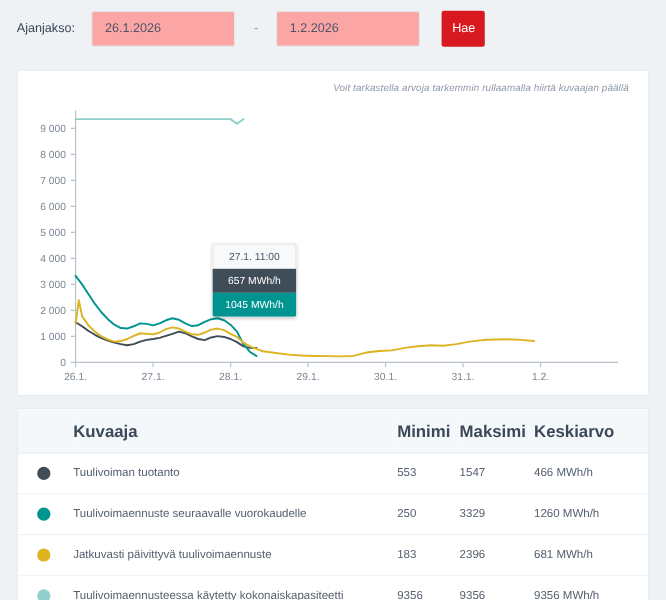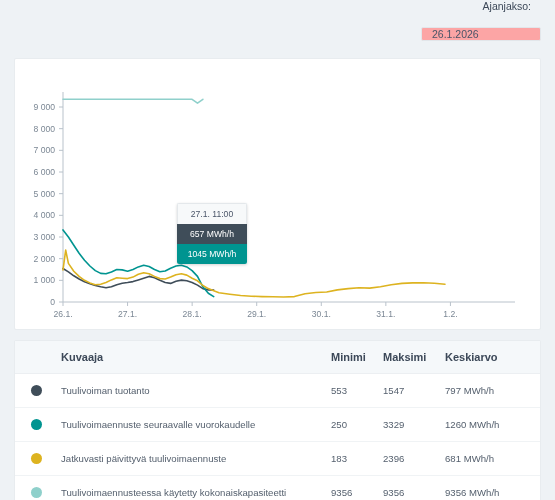--- a/index.html
+++ b/index.html
@@ -7,24 +7,23 @@
     width: 555px; height: 500px;
     background: #eef2f5;
     font-family: "Liberation Sans", sans-serif;
     overflow: hidden;
   }
 
   
   #toolbar {
     height: 48px;
     display: flex;
-    align-items: flex-end;
+    align-items: center;
     padding: 0 14px;
-    gap: 15px;
-    flex-direction: column;
+    gap: 4px;
   }
   #toolbar .label {
     font-size: 10.5px;
     color: #3c4858;
     margin-right: 10px;
     white-space: nowrap;
   }
   .date-field {
     width: 120px;
     height: 30px;
@@ -103,21 +102,21 @@
   #legend-card {
     margin: 10px 14px 0 14px;
     background: #fff;
     border: 1px solid #e8ecef;
     border-radius: 2px;
     overflow: hidden;
   }
   table { width: 100%; border-collapse: collapse; }
   thead th {
     background: #f5f8fa;
-    font-size: 11px;
+    font-size: 14px;
     color: #3c4858;
     font-weight: bold;
     text-align: left;
     padding: 10px 0;
     border-bottom: 1px solid #eceff2;
   }
   tbody td {
     font-size: 9.6px;
     color: #55606e;
     padding: 11px 0;
@@ -140,20 +139,21 @@
 
 <div id="toolbar">
   <span class="label">Ajanjakso:</span>
   <div class="date-field">26.1.2026</div>
   <span id="range-dash">-</span>
   <div class="date-field">1.2.2026</div>
   <button id="search-button">Hae</button>
 </div>
 
 <div id="chart-card">
+  <div id="chart-hint">Voit tarkastella arvoja tarkemmin rullaamalla hiirtä kuvaajan päällä</div>
 
   <svg id="chart-svg" width="527" height="272">
       <line x1="44" y1="243" x2="48" y2="243" stroke="#b9c2cb" stroke-width="1"></line>
       <text x="40" y="246" text-anchor="end" font-size="8.6" fill="#7b8794" font-family="&quot;Liberation Sans&quot;, sans-serif">0</text>
       <line x1="44" y1="221.33333333333334" x2="48" y2="221.33333333333334" stroke="#b9c2cb" stroke-width="1"></line>
       <text x="40" y="224.33333333333334" text-anchor="end" font-size="8.6" fill="#7b8794" font-family="&quot;Liberation Sans&quot;, sans-serif">1 000</text>
       <line x1="44" y1="199.66666666666666" x2="48" y2="199.66666666666666" stroke="#b9c2cb" stroke-width="1"></line>
       <text x="40" y="202.66666666666666" text-anchor="end" font-size="8.6" fill="#7b8794" font-family="&quot;Liberation Sans&quot;, sans-serif">2 000</text>
       <line x1="44" y1="178" x2="48" y2="178" stroke="#b9c2cb" stroke-width="1"></line>
       <text x="40" y="181" text-anchor="end" font-size="8.6" fill="#7b8794" font-family="&quot;Liberation Sans&quot;, sans-serif">3 000</text>
@@ -210,21 +210,21 @@
       </tr>
     </thead>
     <tbody id="table-body">
         <tr>
           <td class="col-swatch">
             <span class="swatch" style="background:#3f4d59"></span>
           </td>
           <td class="col-name">Tuulivoiman tuotanto</td>
           <td class="col-min">553</td>
           <td class="col-max">1547</td>
-          <td class="col-avg">797 MWh/h</td>
+          <td class="col-avg">466 MWh/h</td>
         </tr>
         <tr>
           <td class="col-swatch">
             <span class="swatch" style="background:#009490"></span>
           </td>
           <td class="col-name">Tuulivoimaennuste seuraavalle vuorokaudelle</td>
           <td class="col-min">250</td>
           <td class="col-max">3329</td>
           <td class="col-avg">1260 MWh/h</td>
         </tr>

